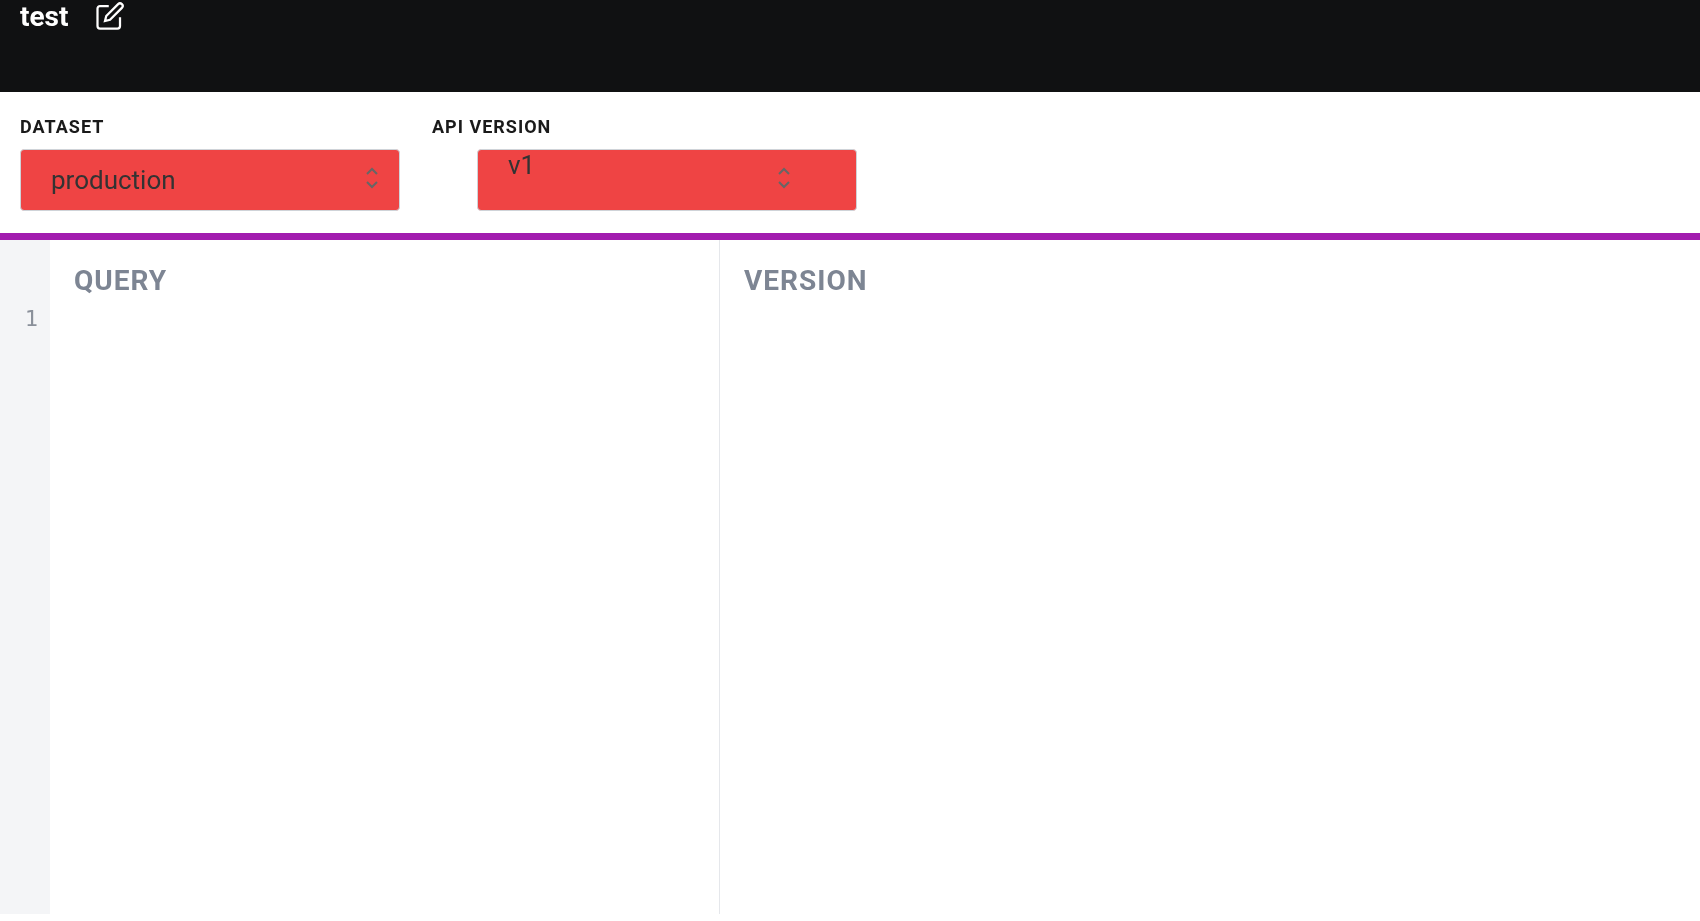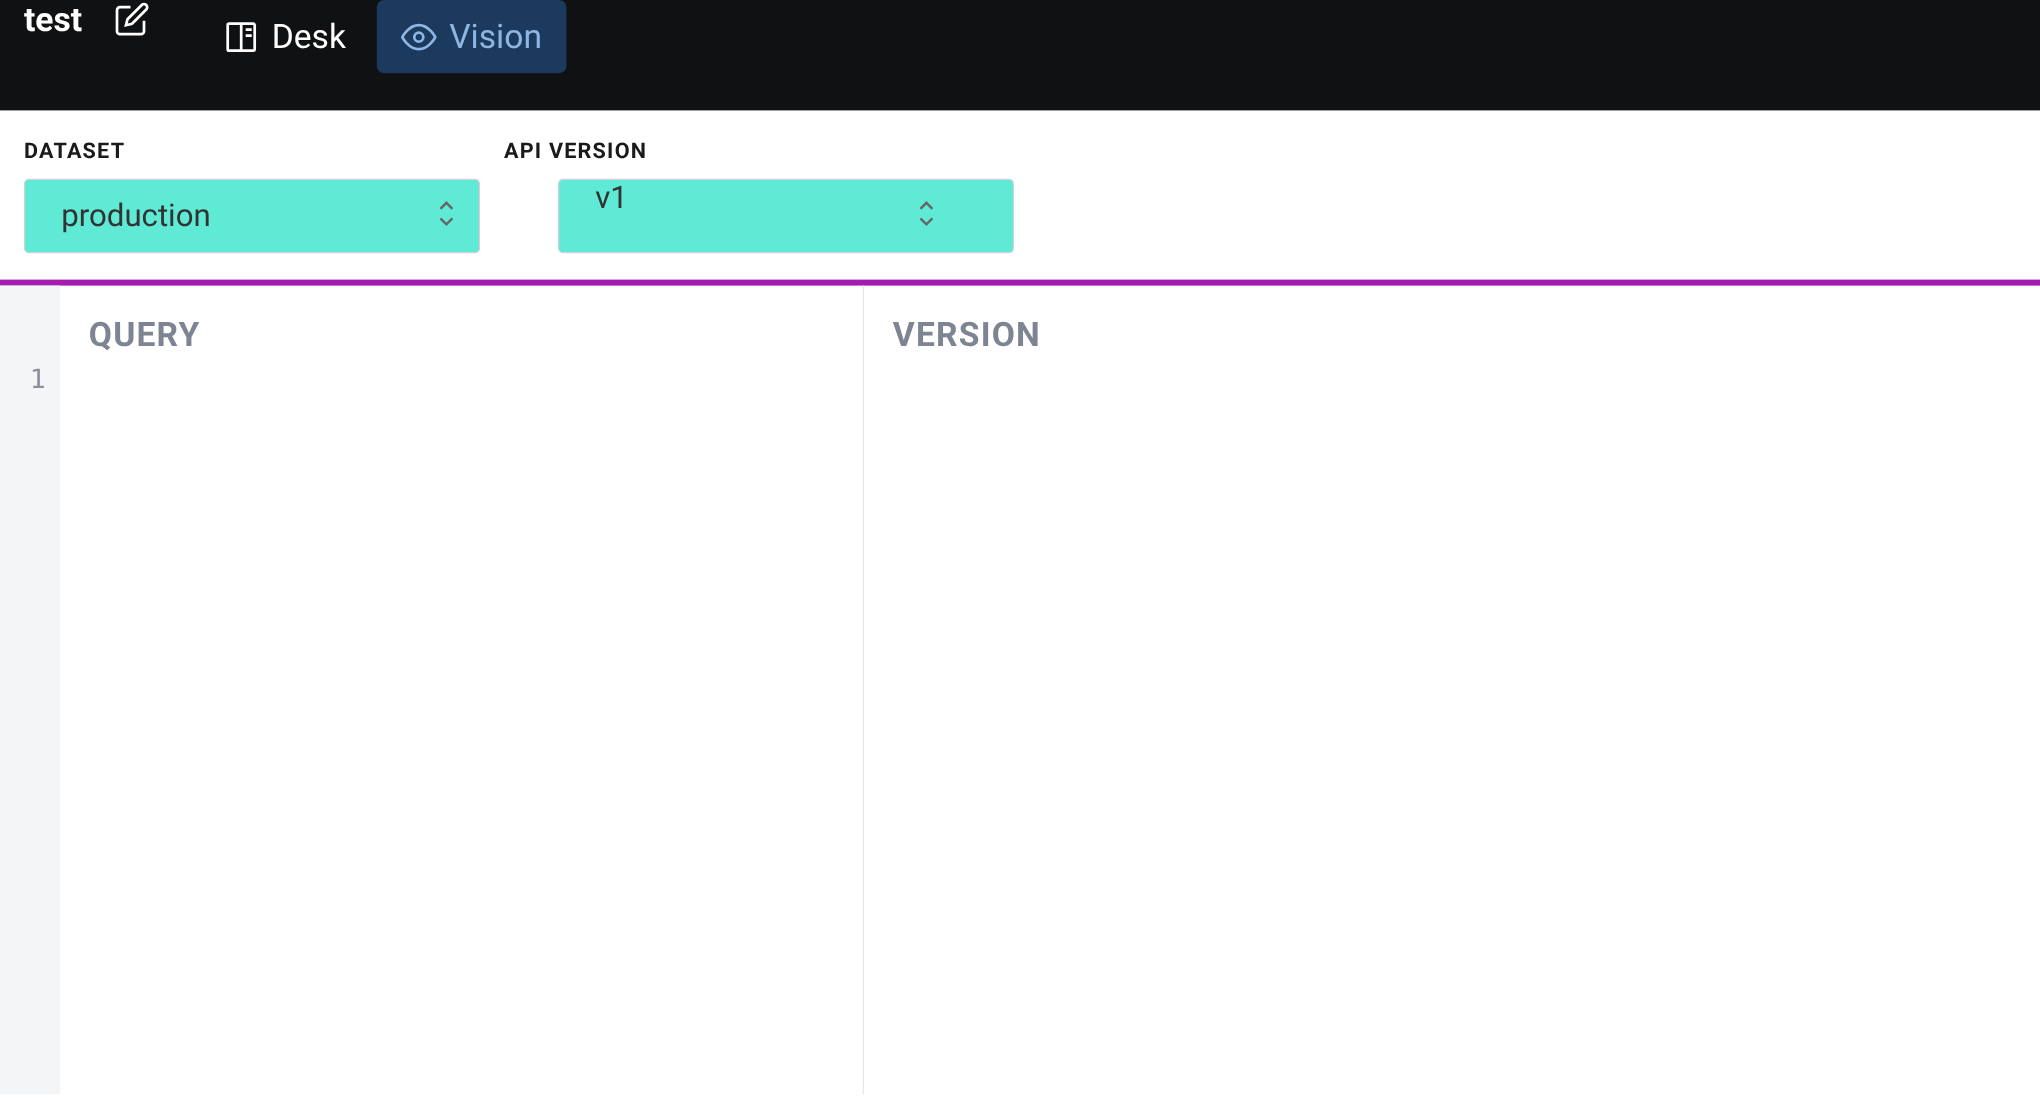--- a/index.html
+++ b/index.html
@@ -85,22 +85,22 @@
     }
     .nav-group {
       display: flex;
       align-items: center;
       gap: 6px;
       margin-left: 10px;
     }
     .controls-bar {
       display: flex;
       padding: 24px 20px 22px 20px;
-      gap: 20px;
-      border-bottom: 5px solid #a21caf;
+      gap: 32px;
+      border-bottom: 7px solid #a21caf;
     }
     .control-group {
       display: flex;
       flex-direction: column;
       gap: 12px;
     }
     .control-label {
       font-size: 18px;
       font-weight: 700;
       letter-spacing: 1px;
@@ -108,21 +108,21 @@
     }
     .select-wrap {
       position: relative;
       width: 380px;
     }
     .select {
       width: 100%;
       height: 62px;
       border: 1px solid #cfd3d8;
       border-radius: 4px;
-      background: #5eead4;
+      background: #ef4444;
       font-size: 26px;
       padding: 0 50px 0 30px;
       appearance: none;
       cursor: pointer;
       color: #333333;
     }
     .select-chevron {
       position: absolute;
       right: 18px;
       top: 50%;
@@ -167,38 +167,20 @@
 </head>
 <body>
 
 <div class="header">
   <div class="logo">test</div>
   <div class="compose-btn">
     <svg width="30" height="30" viewBox="0 0 24 24" fill="none" stroke="currentColor" stroke-width="1.8">
       <path d="M11 4H4a2 2 0 0 0-2 2v14a2 2 0 0 0 2 2h14a2 2 0 0 0 2-2v-7"></path>
       <path d="M18.5 2.5a2.121 2.121 0 0 1 3 3L12 15l-4 1 1-4 9.5-9.5z"></path>
     </svg>
-  </div>
-  <div class="nav-group">
-    <div class="nav-item">
-      <svg width="30" height="30" viewBox="0 0 24 24" fill="none" stroke="currentColor" stroke-width="1.8">
-        <rect x="3" y="3" width="18" height="18" rx="1"></rect>
-        <line x1="12" y1="3" x2="12" y2="21"></line>
-        <line x1="15" y1="7" x2="19" y2="7"></line>
-        <line x1="15" y1="11" x2="19" y2="11"></line>
-      </svg>
-      <span>Desk</span>
-    </div>
-    <div class="nav-item active">
-      <svg width="30" height="30" viewBox="0 0 24 24" fill="none" stroke="currentColor" stroke-width="1.8">
-        <path d="M1 12s4-8 11-8 11 8 11 8-4 8-11 8-11-8-11-8z"></path>
-        <circle cx="12" cy="12" r="3"></circle>
-      </svg>
-      <span>Vision</span>
-    </div>
   </div>
 </div>
 
 <div class="controls-bar">
   <div class="control-group">
     <div class="control-label">DATASET</div>
     <div class="select-wrap">
       <div class="select" style="display:flex;align-items:center;">
         <span>production</span>
       </div>

